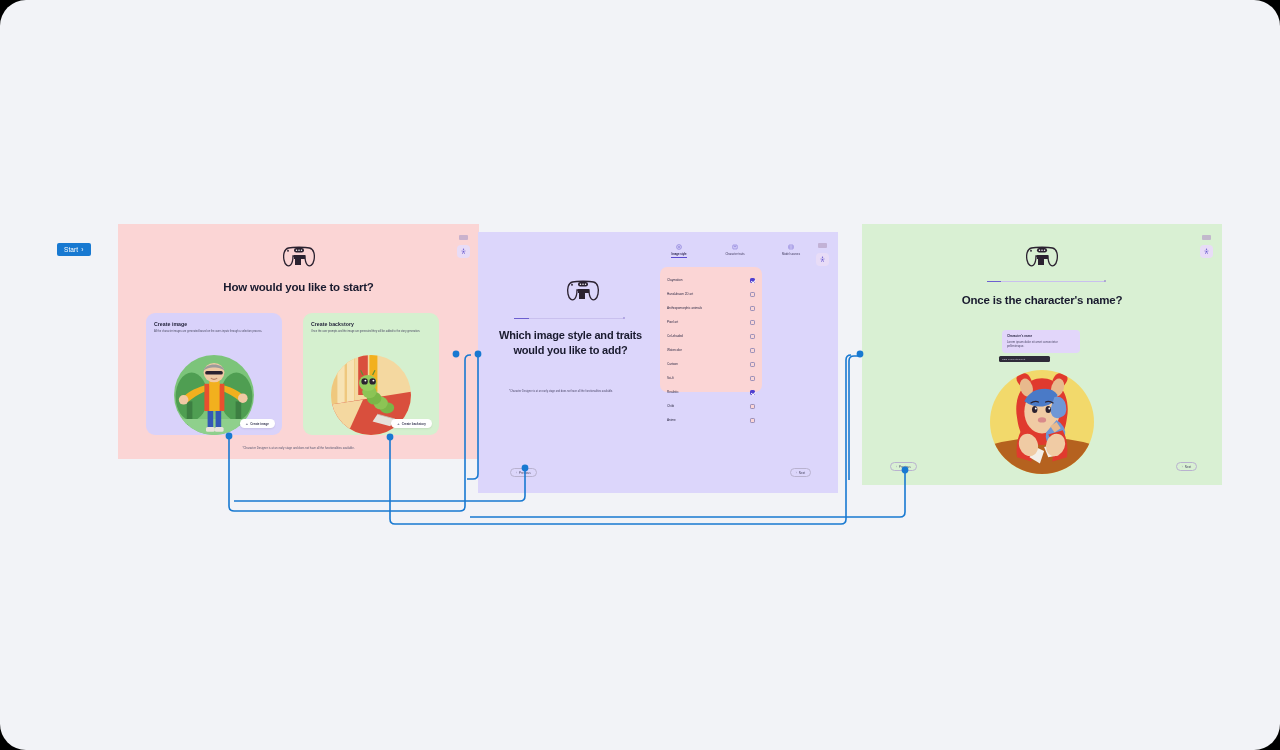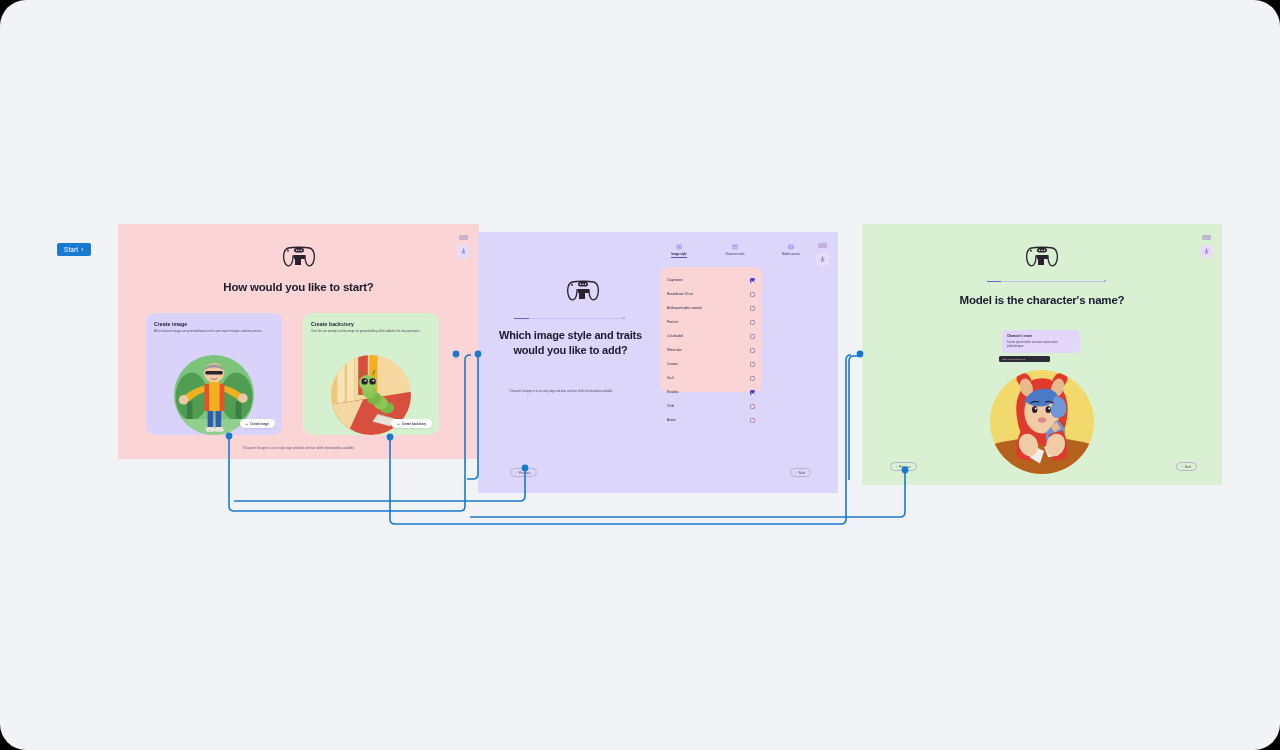--- a/index.html
+++ b/index.html
@@ -359,21 +359,21 @@
       <path d="M13 8 C4 10 2 22 4 32 C6 42 12 46 17 42 C21 38 22 30 22 24 L46 24 C46 30 47 38 51 42 C56 46 62 42 64 32 C66 22 64 10 55 8 C46 6 22 6 13 8 Z" fill="none" stroke="#2b2230" stroke-width="2.6"></path>
       <rect x="24" y="8" width="20" height="9" rx="4.5" fill="#2b2230"></rect>
       <circle cx="29" cy="12.5" r="1.5" fill="#fff"></circle>
         <circle cx="34" cy="12.5" r="1.5" fill="#fff"></circle>
         <circle cx="39" cy="12.5" r="1.5" fill="#fff"></circle>
       <path d="M24 22 h22 v8 h-8 v12 h-12 v-12 h-2 z" fill="#2b2230"></path>
       <path d="M10 12 l4 3 M10 15 l4 -3" stroke="#2b2230" stroke-width="1.6"></path>
     </svg>
 
     <div class="f3-rule"></div>
-    <div class="ftitle">Model is the character's name?</div>
+    <div class="ftitle">Once is the character's name?</div>
 
     <div class="name-box">
       <div class="name-lbl">Character's name</div>
       <div class="name-val">Lorem ipsum dolor sit amet consectetur pellentesque.</div>
     </div>
     <div class="tag">CSS-Properties/Left</div>
 
     <div class="char-img">
       <svg viewBox="0 0 100 100" width="100%" height="100%">
         <rect width="100" height="100" fill="#f2d96b"></rect>

